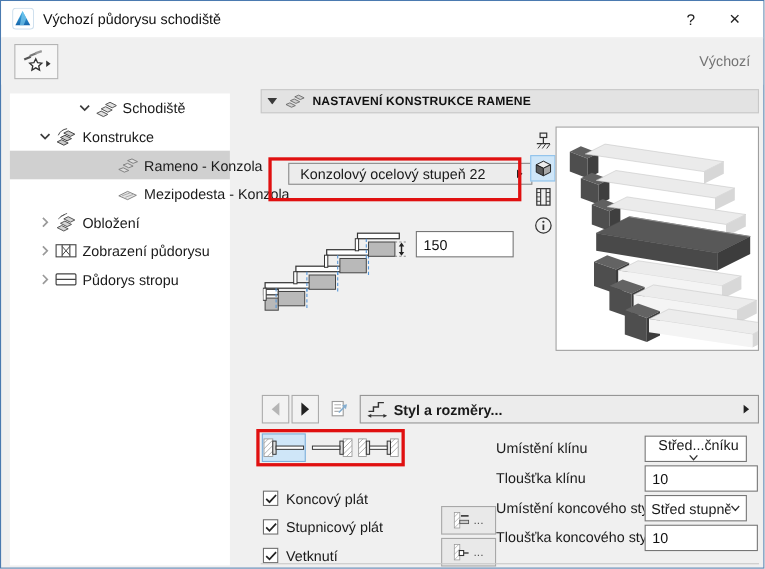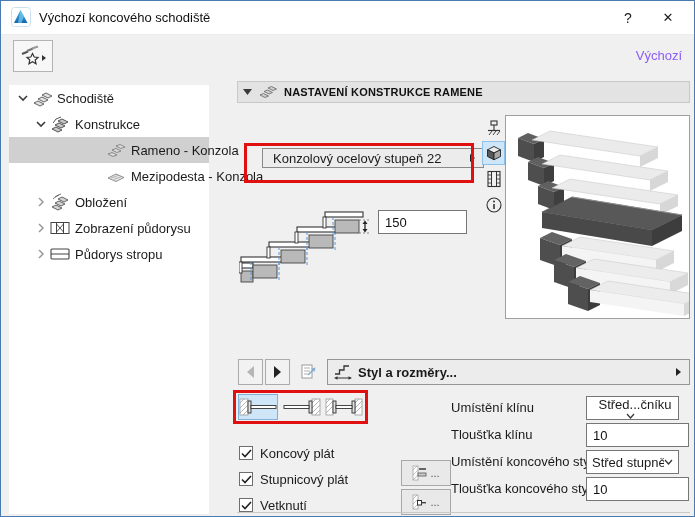--- a/index.html
+++ b/index.html
@@ -12,28 +12,28 @@
   
   .titlebar{position:absolute;left:0;top:0;right:0;height:33px;background:#fff;border-bottom:1px solid #ececec;}
   .app-icon{position:absolute;left:10px;top:6px;width:20px;height:20px;}
   .title-text{position:absolute;left:38px;top:9px;font-size:13px;color:#111;}
   .tb-btn{position:absolute;top:0;height:33px;display:flex;align-items:center;justify-content:center;font-size:14px;color:#222;cursor:default;}
   .help-btn{right:52px;width:28px;}
   .close-btn{right:8px;width:36px;font-size:13px;}
   
   .toolstrip{position:absolute;left:0;top:34px;right:0;height:42px;background:#f0f0f0;}
   .fav-btn{position:absolute;left:12px;top:5px;width:38px;height:30px;background:#f7f7f7;border:1px solid #b4b4b4;display:flex;align-items:center;justify-content:center;}
-  .default-label{position:absolute;right:12px;top:13px;color:#8b5cf6;text-align:right;}
+  .default-label{position:absolute;right:12px;top:13px;color:#737373;text-align:right;}
   
   .tree{position:absolute;left:8px;top:84px;width:200px;bottom:2px;background:#fff;}
   .trow{display:flex;align-items:center;height:26px;white-space:nowrap;}
   .trow.selected{background:#d0d0d0;}
   .exp{width:16px;height:16px;display:flex;align-items:center;justify-content:center;flex:0 0 16px;}
   .ticon{width:22px;height:18px;display:flex;align-items:center;justify-content:center;flex:0 0 22px;margin-right:4px;}
-  .lv0{padding-left:6px;} .lv1{padding-left:24px;} .lv2{padding-left:96px;}
+  .lv0{padding-left:20px;justify-content:center;} .lv1{padding-left:24px;} .lv2{padding-left:96px;}
   
   .phdr{position:absolute;left:236px;width:453px;height:22px;background:#e3e3e3;border:1px solid #c8c8c8;box-sizing:border-box;display:flex;align-items:center;}
   .phdr .collapse{width:18px;display:flex;justify-content:center;}
   .phdr .picon{width:24px;display:flex;justify-content:center;margin-right:4px;}
   .phdr .ptitle{font-weight:bold;font-size:11px;letter-spacing:.2px;color:#111;}
   .annot{position:absolute;border:3px solid #e01010;pointer-events:none;}
   .combo-large{position:absolute;left:261px;top:147px;width:222px;height:20px;background:#ececec;border:1px solid #8a8a8a;box-sizing:border-box;display:flex;align-items:center;}
   .combo-large .clabel{padding-left:10px;flex:1;}
   .caret-r{width:0;height:0;border-left:5px solid #222;border-top:4px solid transparent;border-bottom:4px solid transparent;margin-right:8px;}
   .dim-input{position:absolute;left:377px;top:209px;width:89px;height:24px;background:#fff;border:1px solid #767676;box-sizing:border-box;font-family:"Liberation Sans",sans-serif;font-size:13px;padding:0 0 0 6px;color:#111;}
@@ -76,21 +76,21 @@
             <linearGradient id="lg1" x1="0" y1="0" x2="0" y2="1">
           <stop offset="0" stop-color="#45b6ea"></stop>
               <stop offset="1" stop-color="#1565ab"></stop>
         </linearGradient>
           </defs>
         <rect x="0.5" y="0.5" width="19" height="19" rx="3" fill="#fff" stroke="#cfe0ee"></rect>
         <path d="M3 16 L9.5 3 L13 9.5 L16.5 16 Z" fill="url(#lg1)"></path>
         <path d="M9.5 3 L13 9.5 L10.5 16 L7 16 Z" fill="#7fd0f2" opacity="0.65"></path>
       </svg>
     </span>
-    <span class="title-text">Výchozí koncového schodiště</span>
+    <span class="title-text">Výchozí půdorysu schodiště</span>
     <div class="tb-btn help-btn">?</div>
     <div class="tb-btn close-btn">✕</div>
   </div>
 
   <div class="toolstrip">
     <div class="fav-btn">
       <svg width="28" height="22" viewBox="0 0 28 22">
         <line x1="3" y1="9" x2="9" y2="6.5" stroke="#555" stroke-width="2"></line>
         <line x1="8" y1="6" x2="14" y2="3.5" stroke="#777" stroke-width="2"></line>
         <line x1="13" y1="3.5" x2="19" y2="1.5" stroke="#999" stroke-width="2"></line>

